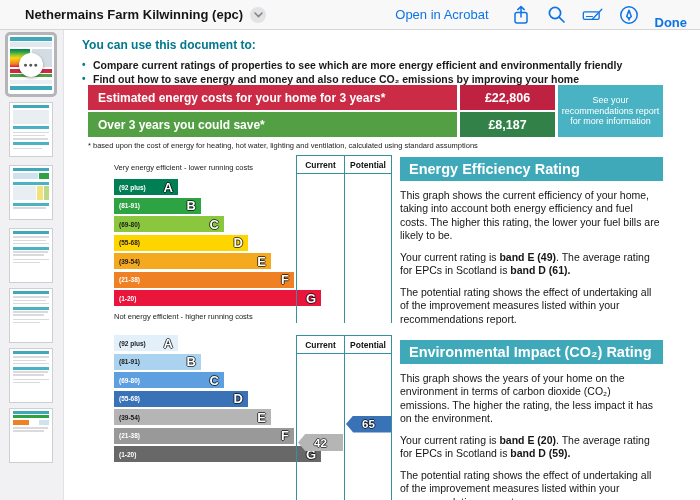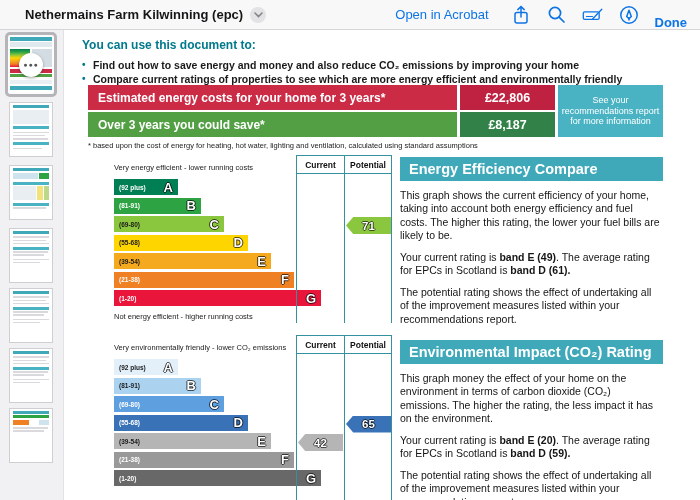--- a/index.html
+++ b/index.html
@@ -203,22 +203,22 @@
       <div class="mini" style="top: 34%; left: 6%; width: 84%; height: 3%; background: rgb(217, 217, 222);"></div>
       <div class="mini" style="top: 40%; left: 6%; width: 76%; height: 3%; background: rgb(217, 217, 222);"></div>
     </div>
   </div>
 
 <div class="doc">
 
   <div class="intro">
     <h2>You can use this document to:</h2>
     <ul>
+      <li>Compare current ratings of properties to see which are more energy efficient and environmentally friendly</li>
       <li>Find out how to save energy and money and also reduce CO₂ emissions by improving your home</li>
-      <li>Compare current ratings of properties to see which are more energy efficient and environmentally friendly</li>
     </ul>
   </div>
 
   <div class="banners">
     <div class="b-row">
       <div class="b-label" id="c0l" style="background: rgb(203, 43, 69);">Estimated energy costs for your home for 3 years*</div>
       <div class="b-value" id="c0v" style="background: rgb(191, 34, 64);">£22,806</div>
     </div>
     <div class="b-row">
       <div class="b-label" id="c1l" style="background: rgb(82, 160, 67);">Over 3 years you could save*</div>
@@ -273,36 +273,32 @@
             <span class="ltr">G</span>
           </div>
         </div>
         <div class="scale-bottom">Not energy efficient - higher running costs</div>
       </div>
       <div class="col">
         <div class="col-h">Current</div>
       </div>
       <div class="col last">
         <div class="col-h">Potential</div>
-        <div class="slots">
-          <div class="arrow" style="background: rgb(139, 198, 63); top: 37px;">71</div>
-        </div>
       </div>
     </div>
 
   <div class="sect" style="top:127px;">
-    <div class="sect-h">Energy Efficiency Compare</div>
+    <div class="sect-h">Energy Efficiency Rating</div>
     <p>This graph shows the current efficiency of your home, taking into account both energy efficiency and fuel costs. The higher this rating, the lower your fuel bills are likely to be.</p>
     <p><span>Your current rating is </span><b>band E (49)</b><span>. The average rating for EPCs in Scotland is </span><b>band D (61).</b></p>
     <p>The potential rating shows the effect of undertaking all of the improvement measures listed within your recommendations report.</p>
   </div>
 
   <div class="chart" style="top:305px;" id="chart-env">
       <div class="bars">
-        <div class="scale-cap">Very environmentally friendly - lower CO₂ emissions</div>
         <div class="band-row">
           <div class="band" style="width: 64px; background: rgb(227, 240, 250);">
             <span class="rng" style="color: rgb(26, 26, 26);">(92 plus)</span>
             <span class="ltr">A</span>
           </div>
         </div>
         <div class="band-row">
           <div class="band" style="width: 87px; background: rgb(171, 211, 240);">
             <span class="rng" style="color: rgb(26, 26, 26);">(81-91)</span>
             <span class="ltr">B</span>
@@ -348,18 +344,18 @@
       <div class="col last">
         <div class="col-h">Potential</div>
         <div class="slots">
           <div class="arrow" style="background: rgb(58, 114, 184); top: 55.5px;">65</div>
         </div>
       </div>
     </div>
 
   <div class="sect" style="top:310px;">
     <div class="sect-h">Environmental Impact (CO₂) Rating</div>
-    <p>This graph money the effect of your home on the environment in terms of carbon dioxide (CO₂) emissions. The higher the rating, the less impact it has on the environment.</p>
+    <p>This graph shows the years of your home on the environment in terms of carbon dioxide (CO₂) emissions. The higher the rating, the less impact it has on the environment.</p>
     <p><span>Your current rating is </span><b>band E (20)</b><span>. The average rating for EPCs in Scotland is </span><b>band D (59).</b></p>
     <p>The potential rating shows the effect of undertaking all of the improvement measures listed within your recommendations report.</p>
   </div>
 
 </div>
 
 </body></html>

